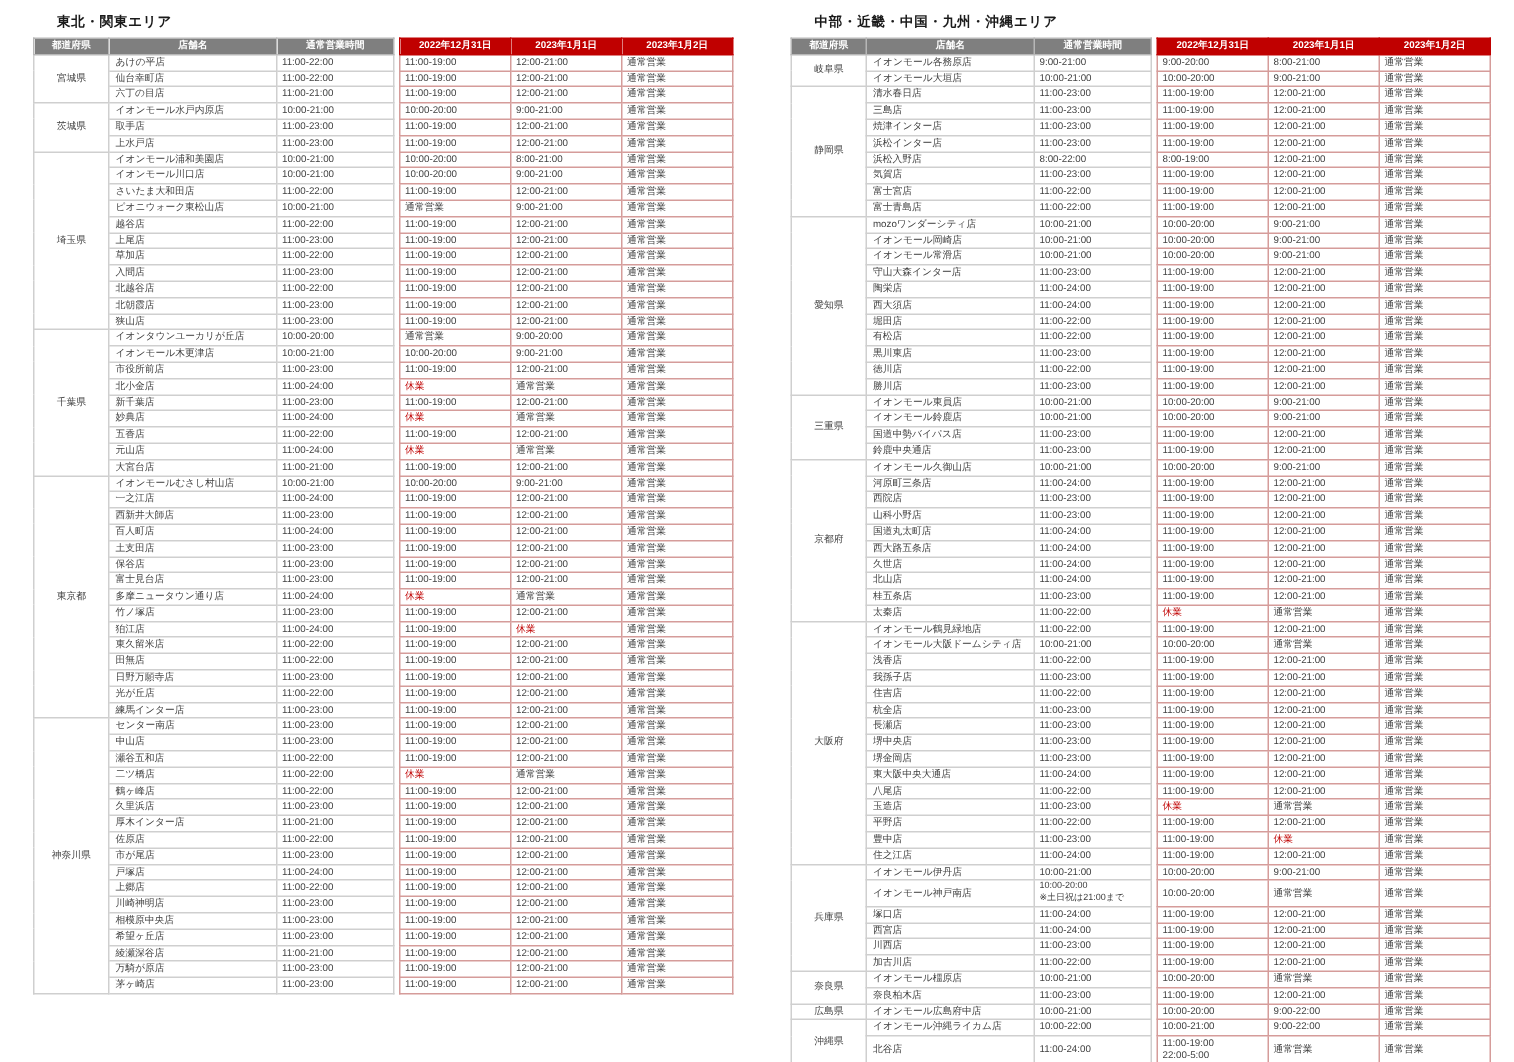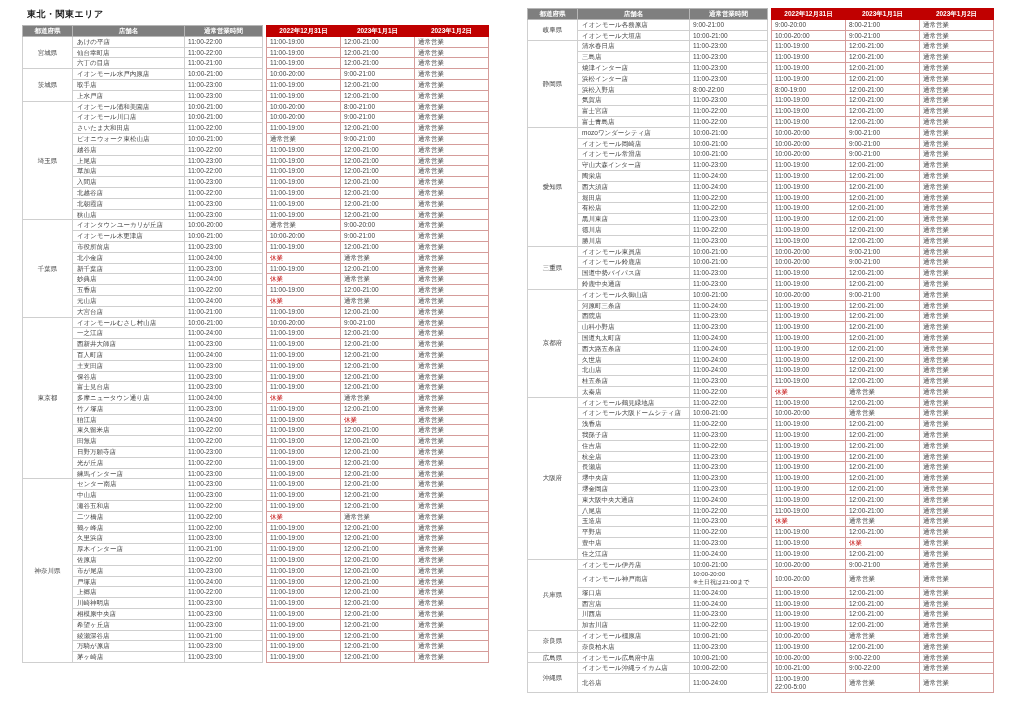--- a/index.html
+++ b/index.html
@@ -3,21 +3,21 @@
 <meta charset="utf-8">
 <style>
   html,body{margin:0;padding:0;}
   body{
     width:1009px;height:708px;background:#ffffff;position:relative;overflow:hidden;
     font-family:"Liberation Sans","DejaVu Sans",sans-serif;color:#333;
   }
   .area{position:absolute;top:8px;}
   #area-0{left:22px;width:466px;}
   #area-1{left:527px;width:467px;}
-  .area-title{font-size:9px;font-weight:bold;color:#1a1a1a;margin:0 0 4px 5px;letter-spacing:.5px;}
+  .area-title{font-size:9px;font-weight:bold;color:#1a1a1a;margin:0 0 4px 16px;letter-spacing:.5px;}
   table{border-collapse:collapse;table-layout:fixed;width:100%;font-size:6.5px;}
   th,td{padding:1px 3px;line-height:1.2;overflow:hidden;white-space:nowrap;}
   th{font-weight:bold;text-align:center;color:#ffffff;border:1px solid #b7b7b7;}
   th.h-gray{background:#7f7f7f;}
   th.h-red{background:#c00000;border:1px solid #c00000;}
   td{border:1px solid #cfcfcf;color:#3f3f3f;}
   td.pref{text-align:center;vertical-align:middle;color:#3f3f3f;}
   td.name{padding-left:4px;}
   td.d{border:1px solid #d59c9a;white-space:pre-line;}
   td.spacer,th.spacer{border:none;background:#ffffff;padding:0;}
@@ -526,20 +526,21 @@
             <td class="d">11:00-19:00</td>
             <td class="d">12:00-21:00</td>
             <td class="d">通常営業</td>
           </tr>
         </tbody>
       </table>
     </div>
 </div>
 
 <div class="area" id="area-1">
+  <div class="area-title">中部・近畿・中国・九州・沖縄エリア</div>
   <div>
       <table>
         <colgroup>
           <col class="c-pref">
           <col class="c-name">
           <col class="c-normal">
           <col class="c-sp">
           <col class="c-date">
           <col class="c-date">
           <col class="c-date">

